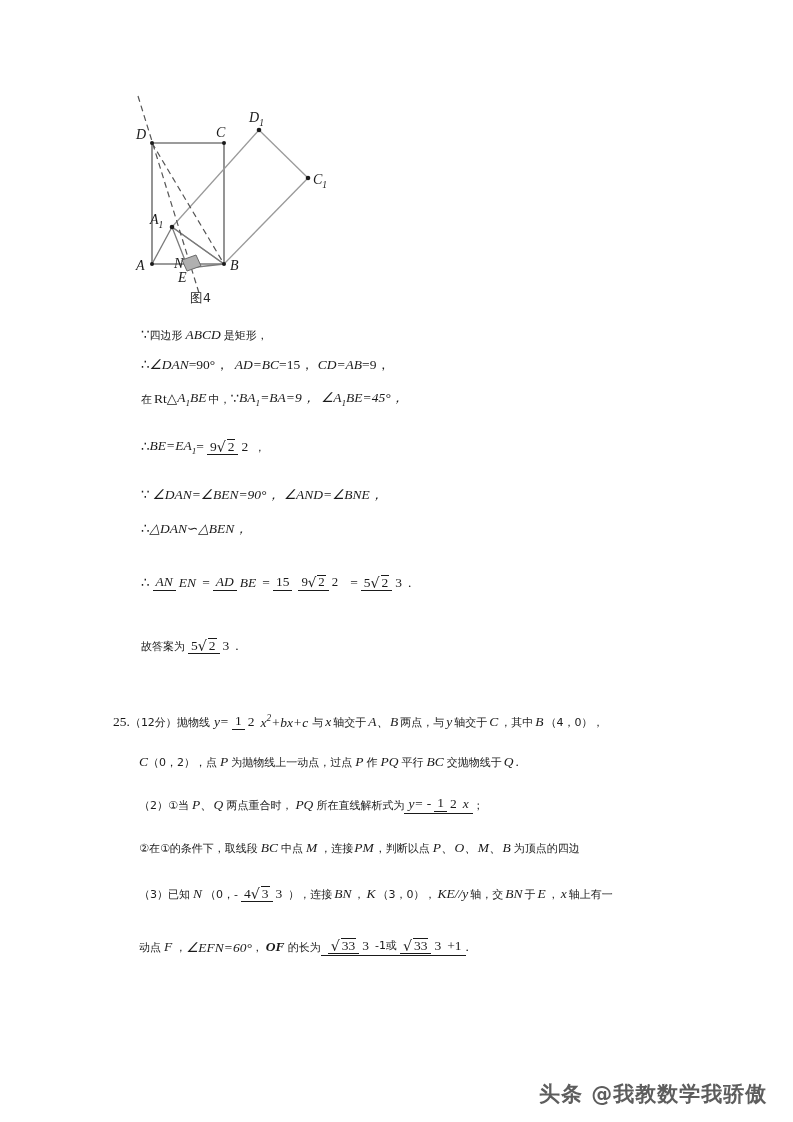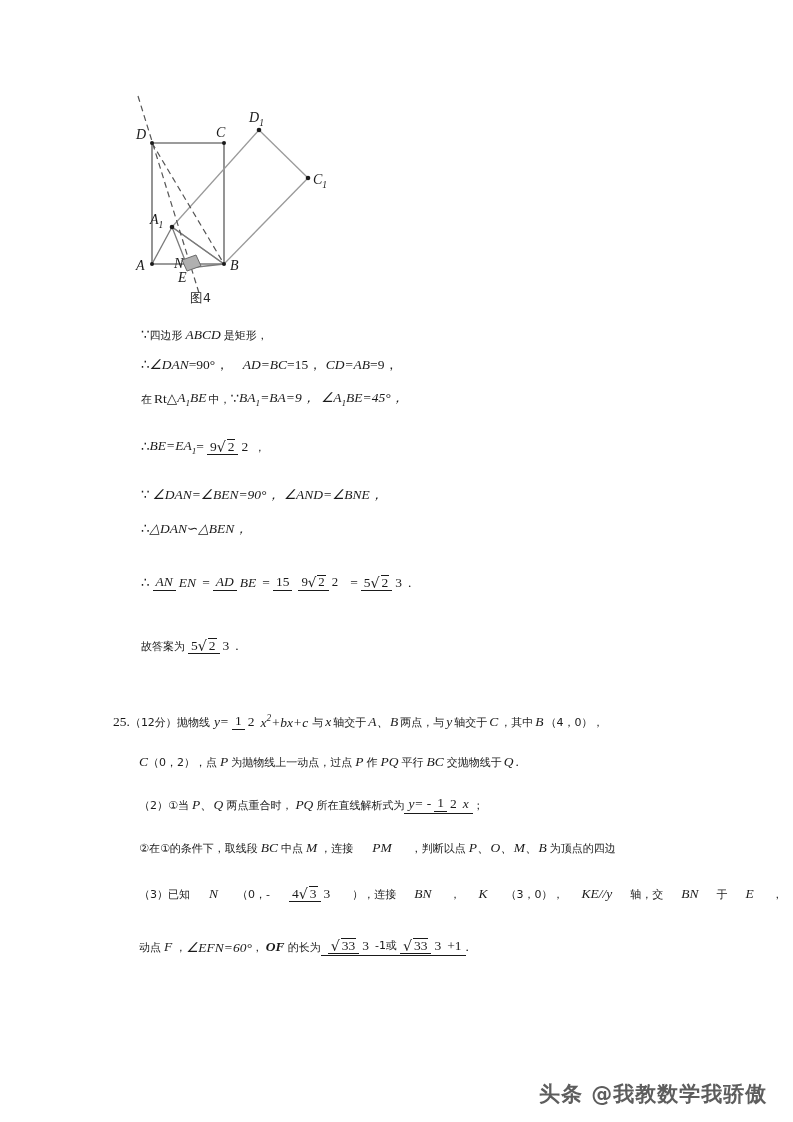--- a/index.html
+++ b/index.html
@@ -192,21 +192,21 @@
       <span class="op">∵</span>
       <span class="cjk">四边形</span>
       <span class="mi" style="margin:0 3px;">ABCD</span>
       <span class="cjk">是矩形，</span>
     </div>
 
     <div class="pline" style="height:34px;">
       <span class="op">∴</span>
       <span class="mi">∠DAN</span>
       <span class="mn">=90°，</span>
-      <span class="mi" style="margin-left:14px;">AD=BC</span>
+      <span class="mi" style="margin-left:6px;">AD=BC</span>
       <span class="mn">=15，</span>
       <span class="mi" style="margin-left:4px;">CD=AB</span>
       <span class="mn">=9，</span>
     </div>
 
     <div class="pline" style="height:34px;">
       <span class="cjk">在</span>
       <span class="mn" style="margin-left:2px;">Rt</span>
       <span class="mn">△</span>
       <span class="mi"><span>A</span><sub>1</sub><span>BE</span></span>
@@ -343,28 +343,28 @@
 
     <div class="qline" style="height:36px; padding-left:26px;">
       <span class="cjk">②</span>
       <span class="cjk">在</span>
       <span class="cjk">①</span>
       <span class="cjk">的条件下，取线段</span>
       <span class="mi" style="margin:0 3px;">BC</span>
       <span class="cjk">中点</span>
       <span class="mi" style="margin:0 3px;">M</span>
       <span class="cjk">，连接</span>
-      <span class="mi" style="margin:0 19px;">PM</span>
+      <span class="mi" style="margin:0 1px;">PM</span>
       <span class="cjk">，判断以点</span>
       <span class="mi" style="margin:0 3px;">P、O、M、B</span>
       <span class="cjk">为顶点的四边</span>
     </div>
 
 
-    <div class="qline" style="height:56px; padding-left:26px;gap:16px;">
+    <div class="qline" style="height:56px; padding-left:26px;">
       <span class="cjk">（3）已知</span>
       <span class="mi" style="margin:0 3px;">N</span>
       <span class="cjk">（0，-</span>
       <span class="frac">
         <span class="num"><span class="mn">4</span><span class="radical">√</span><span class="sqrt mn">3</span></span>
         <span class="den mn">3</span>
       </span>
       <span class="cjk">），连接</span>
       <span class="mi" style="margin:0 2px;">BN</span>
       <span class="cjk">，</span>

